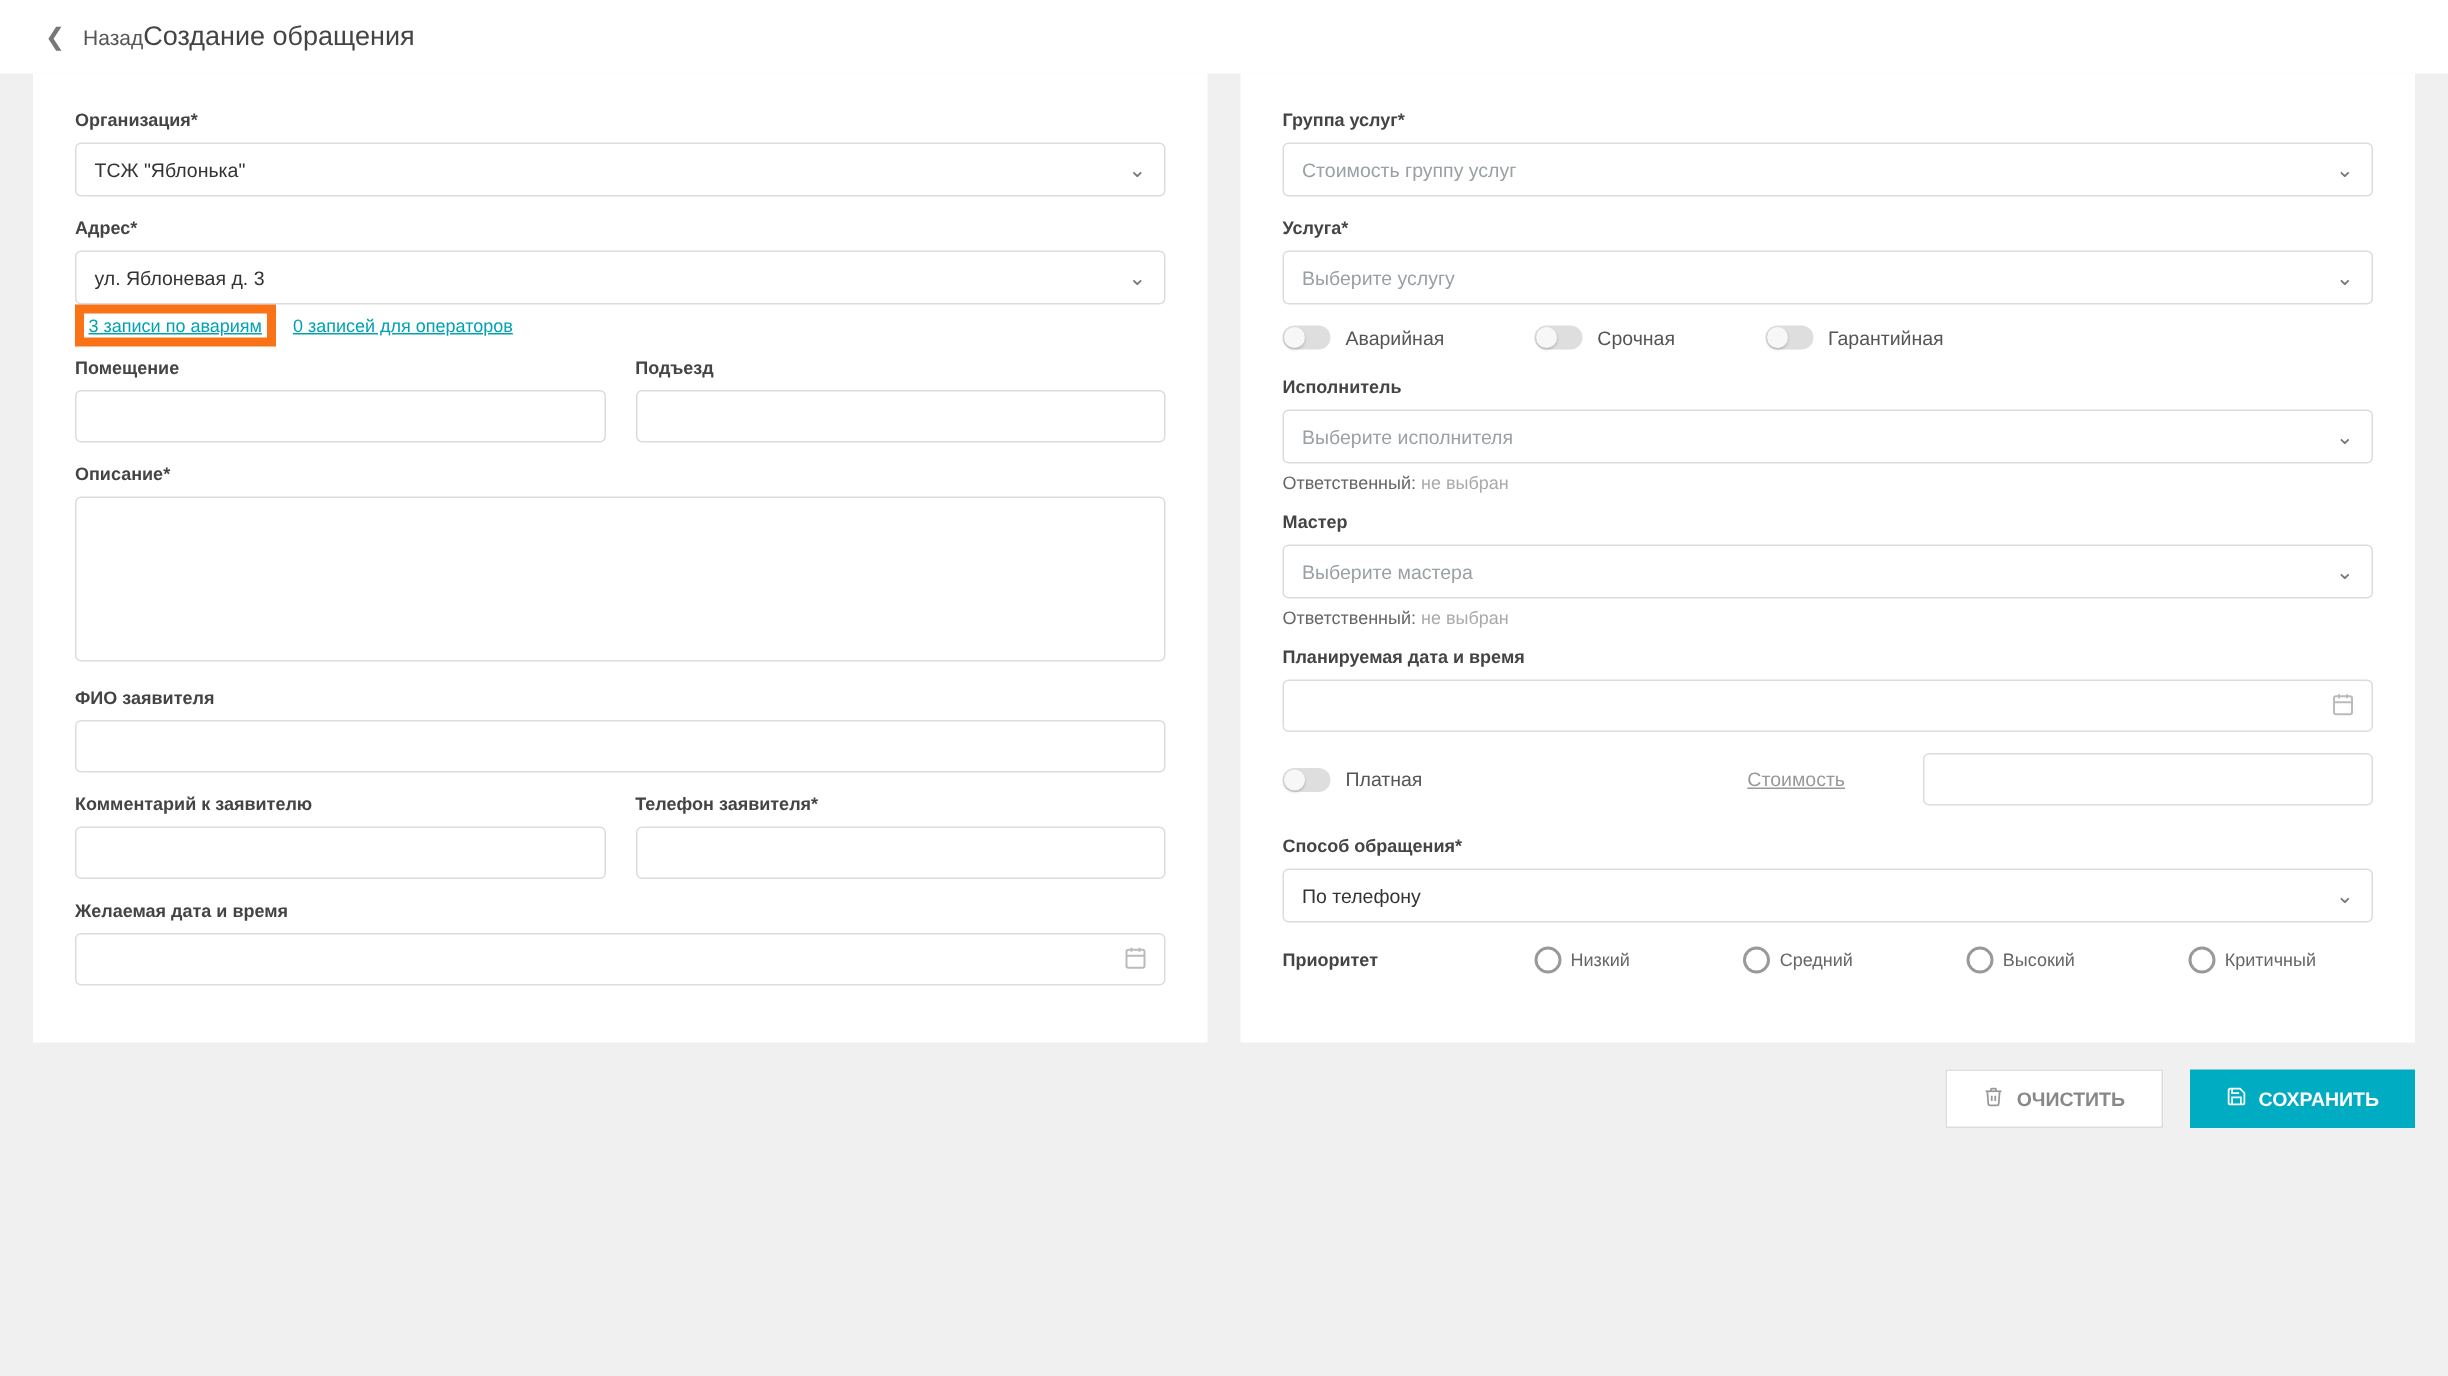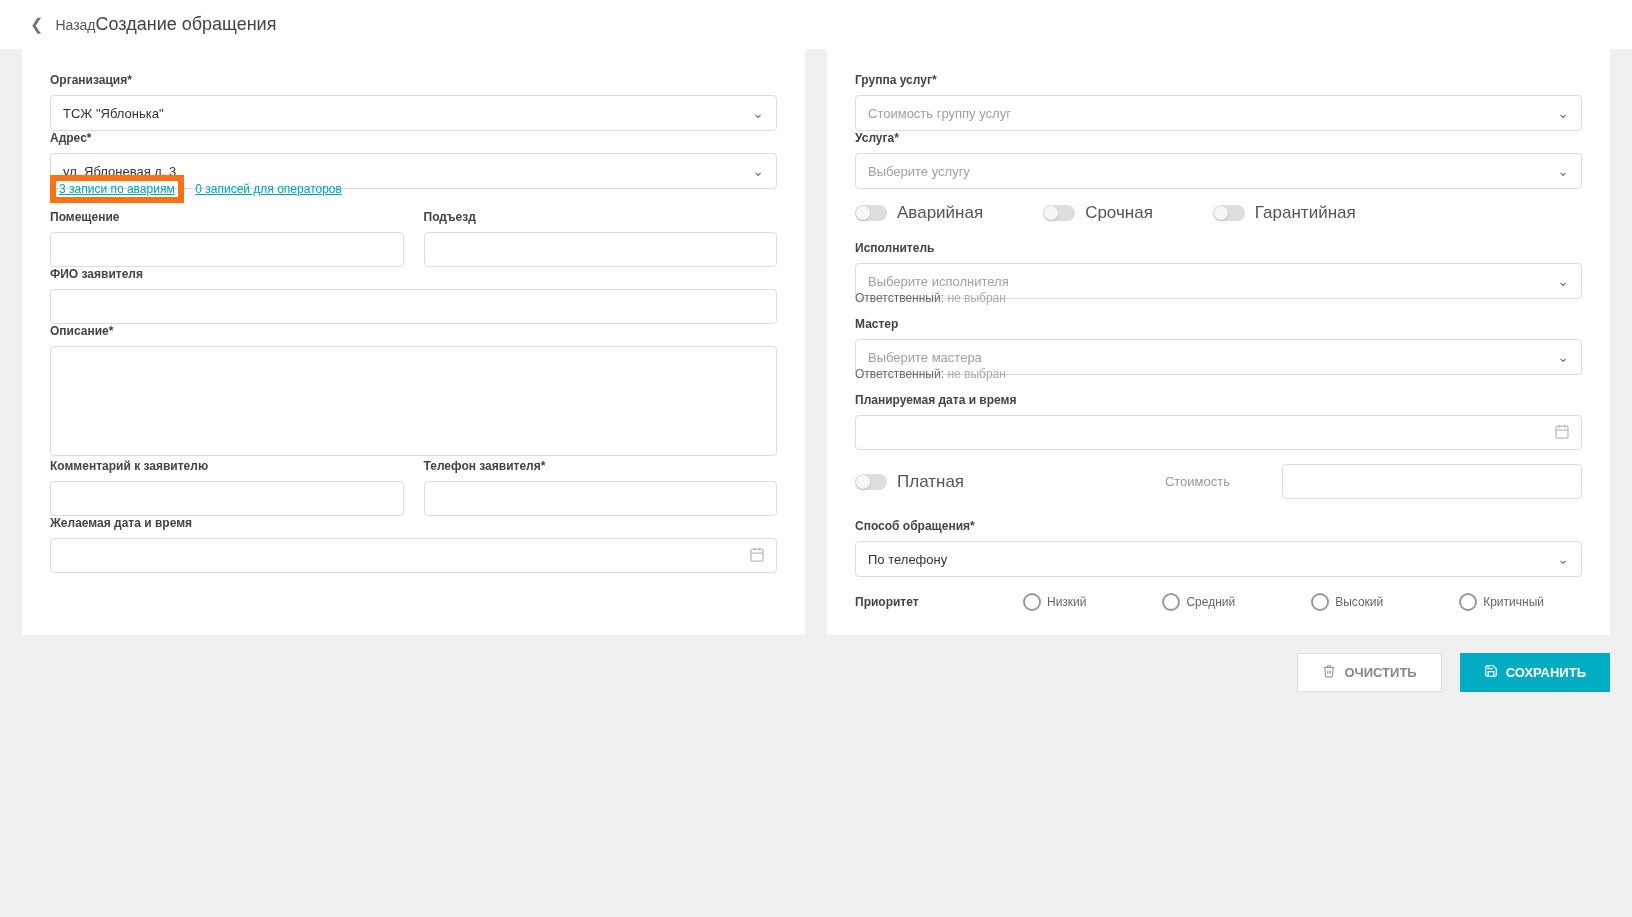--- a/index.html
+++ b/index.html
@@ -8,41 +8,41 @@
 .back-btn { display: flex; align-items: center; cursor: pointer; color: #555; font-size: 14px; }
 .back-btn .chev { margin-right: 12px; font-size: 16px; color: #777; }
 .title { flex: 1; font-size: 18px; color: #444; margin-right: 80px; }
 .page { display: flex; gap: 22px; padding: 0 22px 18px 22px; }
 .panel { background: #fff; flex: 1; padding: 24px 28px; }
 .field-label { font-size: 12px; color: #444; font-weight: 600; margin-bottom: 8px; display: block; }
 .input, .select, .textarea { width: 100%; border: 1px solid #dcdcdc; border-radius: 4px; padding: 9px 12px; font-size: 13px; color: #333; background: #fff; }
 .select { display: flex; justify-content: space-between; align-items: center; cursor: pointer; }
 .select .chev-d { color: #777; font-size: 14px; }
 .placeholder { color: #9aa0a4; }
-.field { margin-bottom: 0; }
+.field { margin-bottom: 14px; }
 .links-row { margin-top: -8px; margin-bottom: 14px; }
 .link { color: #00a2b4; font-size: 12px; text-decoration: underline; cursor: pointer; }
 .link.highlighted { border: 6px solid #f97316; padding: 1px 3px; }
 .link + .link { margin-left: 8px; }
 .row3 { display: flex; gap: 20px; }
 .row3 .col { flex: 1; }
 .textarea { height: 110px; resize: none; }
 .row2 { display: flex; gap: 20px; }
 .row2 .col { flex: 1; }
 .input-icon { position: relative; }
 .input-icon .cal-icon { position: absolute; right: 12px; top: 50%; transform: translateY(-50%); color: #bbb; }
 .toggle-row { display: flex; gap: 60px; margin: 14px 0 18px 0; }
-.toggle-item { display: flex; align-items: center; gap: 10px; font-size: 17px; color: #555; }
+.toggle-item { display: flex; align-items: center; gap: 10px; font-size: 13px; color: #555; }
 .toggle { width: 32px; height: 16px; background: #dedede; border-radius: 10px; position: relative; cursor: pointer; }
 .toggle::after { content: ''; position: absolute; width: 14px; height: 14px; background: #f7f7f7; border-radius: 50%; top: 1px; left: 1px; box-shadow: 0 1px 2px rgba(0,0,0,0.2); }
 .resp-row { font-size: 12px; color: #666; margin-top: -8px; margin-bottom: 12px; }
 .resp-row .muted { color: #aaa; }
 .paid-row { display: flex; align-items: center; gap: 40px; margin: 14px 0 20px 0; }
 .paid-row .toggle-item { flex: 0 0 auto; }
-.cost-label { color: #999; font-size: 13px; margin-left: auto; margin-right: 12px;}
+.cost-label { color: #999; font-size: 13px; margin-left: auto; margin-right: 12px; text-decoration: underline;}
 .cost-input { width: 300px; }
 .priority-row { display: flex; align-items: center; margin-top: 16px; }
 .priority-label { font-size: 12px; color: #444; font-weight: 600; width: 130px; }
 .priority-opts { display: flex; flex: 1; justify-content: space-around; }
 .pri-opt { display: flex; flex-direction: row; align-items: center; gap: 6px; cursor: pointer; }
 .pri-radio { width: 18px; height: 18px; border: 2px solid #999; border-radius: 50%; }
 .pri-lbl { font-size: 12px; color: #666; }
 .footer { display: flex; justify-content: flex-end; gap: 18px; padding: 0 22px 20px 22px; }
 .btn { padding: 10px 24px; border-radius: 0; font-size: 13px; font-weight: 600; cursor: pointer; display: flex; align-items: center; gap: 8px; border: none; }
 .btn-clear { background: #fff; color: #888; border: 1px solid #ddd; }
@@ -85,26 +85,26 @@
       <div class="col">
         <label class="field-label">Помещение</label>
         <input class="input" style="">
       </div>
       <div class="col">
         <label class="field-label">Подъезд</label>
         <input class="input" style="">
       </div>
     </div>
     <div class="field">
+      <label class="field-label">Описание*</label>
+      <textarea class="textarea" style=""></textarea>
+    </div>
+    <div class="field">
       <label class="field-label">ФИО заявителя</label>
       <input class="input" style="">
-    </div>
-    <div class="field">
-      <label class="field-label">Описание*</label>
-      <textarea class="textarea" style=""></textarea>
     </div>
     <div class="row2 field">
       <div class="col">
         <label class="field-label">Комментарий к заявителю</label>
         <input class="input" style="">
       </div>
       <div class="col">
         <label class="field-label">Телефон заявителя*</label>
         <input class="input" style="">
       </div>

